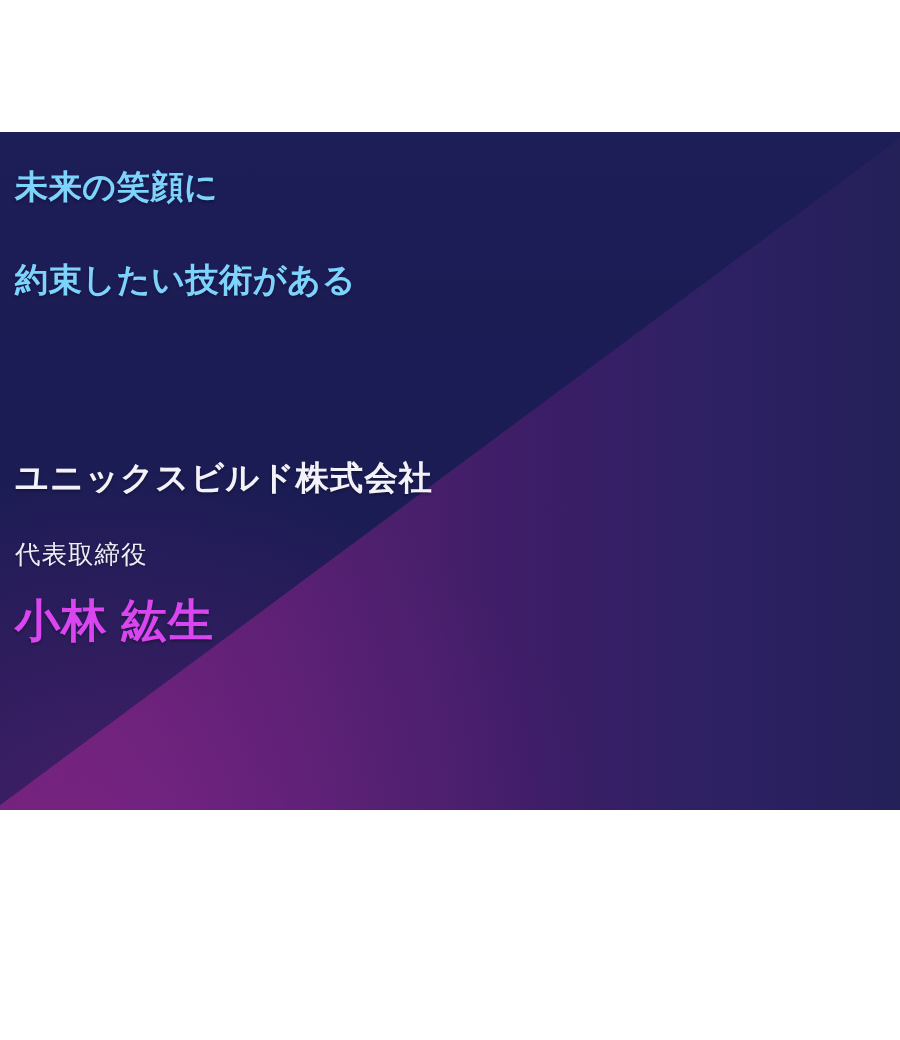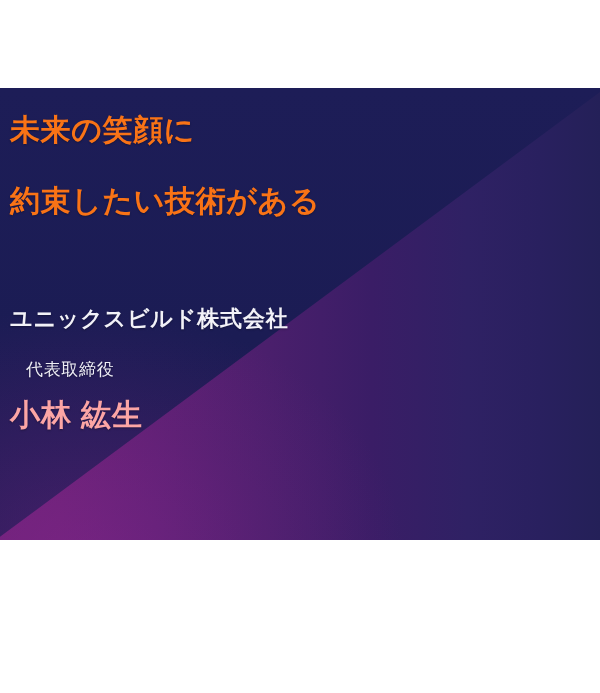--- a/index.html
+++ b/index.html
@@ -84,22 +84,22 @@
 
   .headline {
     position: absolute;
     left: 0;
     top: 24px;
     width: 560px;
   }
 
   .headline-line {
     display: block;
-    color: #f97316;
-    font-size: 30px;
+    color: #7dd3fc;
+    font-size: 22px;
     font-weight: 700;
     line-height: 1.18;
     letter-spacing: 0.02em;
     white-space: nowrap;
     text-shadow: 0 1px 2px rgba(0, 0, 0, 0.28);
   }
 
   .headline-line + .headline-line {
     margin-top: 36px;
   }
@@ -125,27 +125,26 @@
   .role {
     display: block;
     margin-top: 28px;
     color: #eeeef5;
     font-size: 17px;
     font-weight: 400;
     letter-spacing: 0.04em;
     line-height: 1.2;
     white-space: nowrap;
     text-shadow: 0 1px 2px rgba(0, 0, 0, 0.30);
-    margin-left: 16px;
   }
 
   .person {
     display: block;
     margin-top: 16px;
-    color: #fca5a5;
+    color: #d946ef;
     font-size: 30px;
     font-weight: 700;
     letter-spacing: 0.03em;
     line-height: 1.2;
     white-space: nowrap;
     text-shadow: 0 1px 2px rgba(0, 0, 0, 0.30);
   }
 
   
   .top-gutter {

